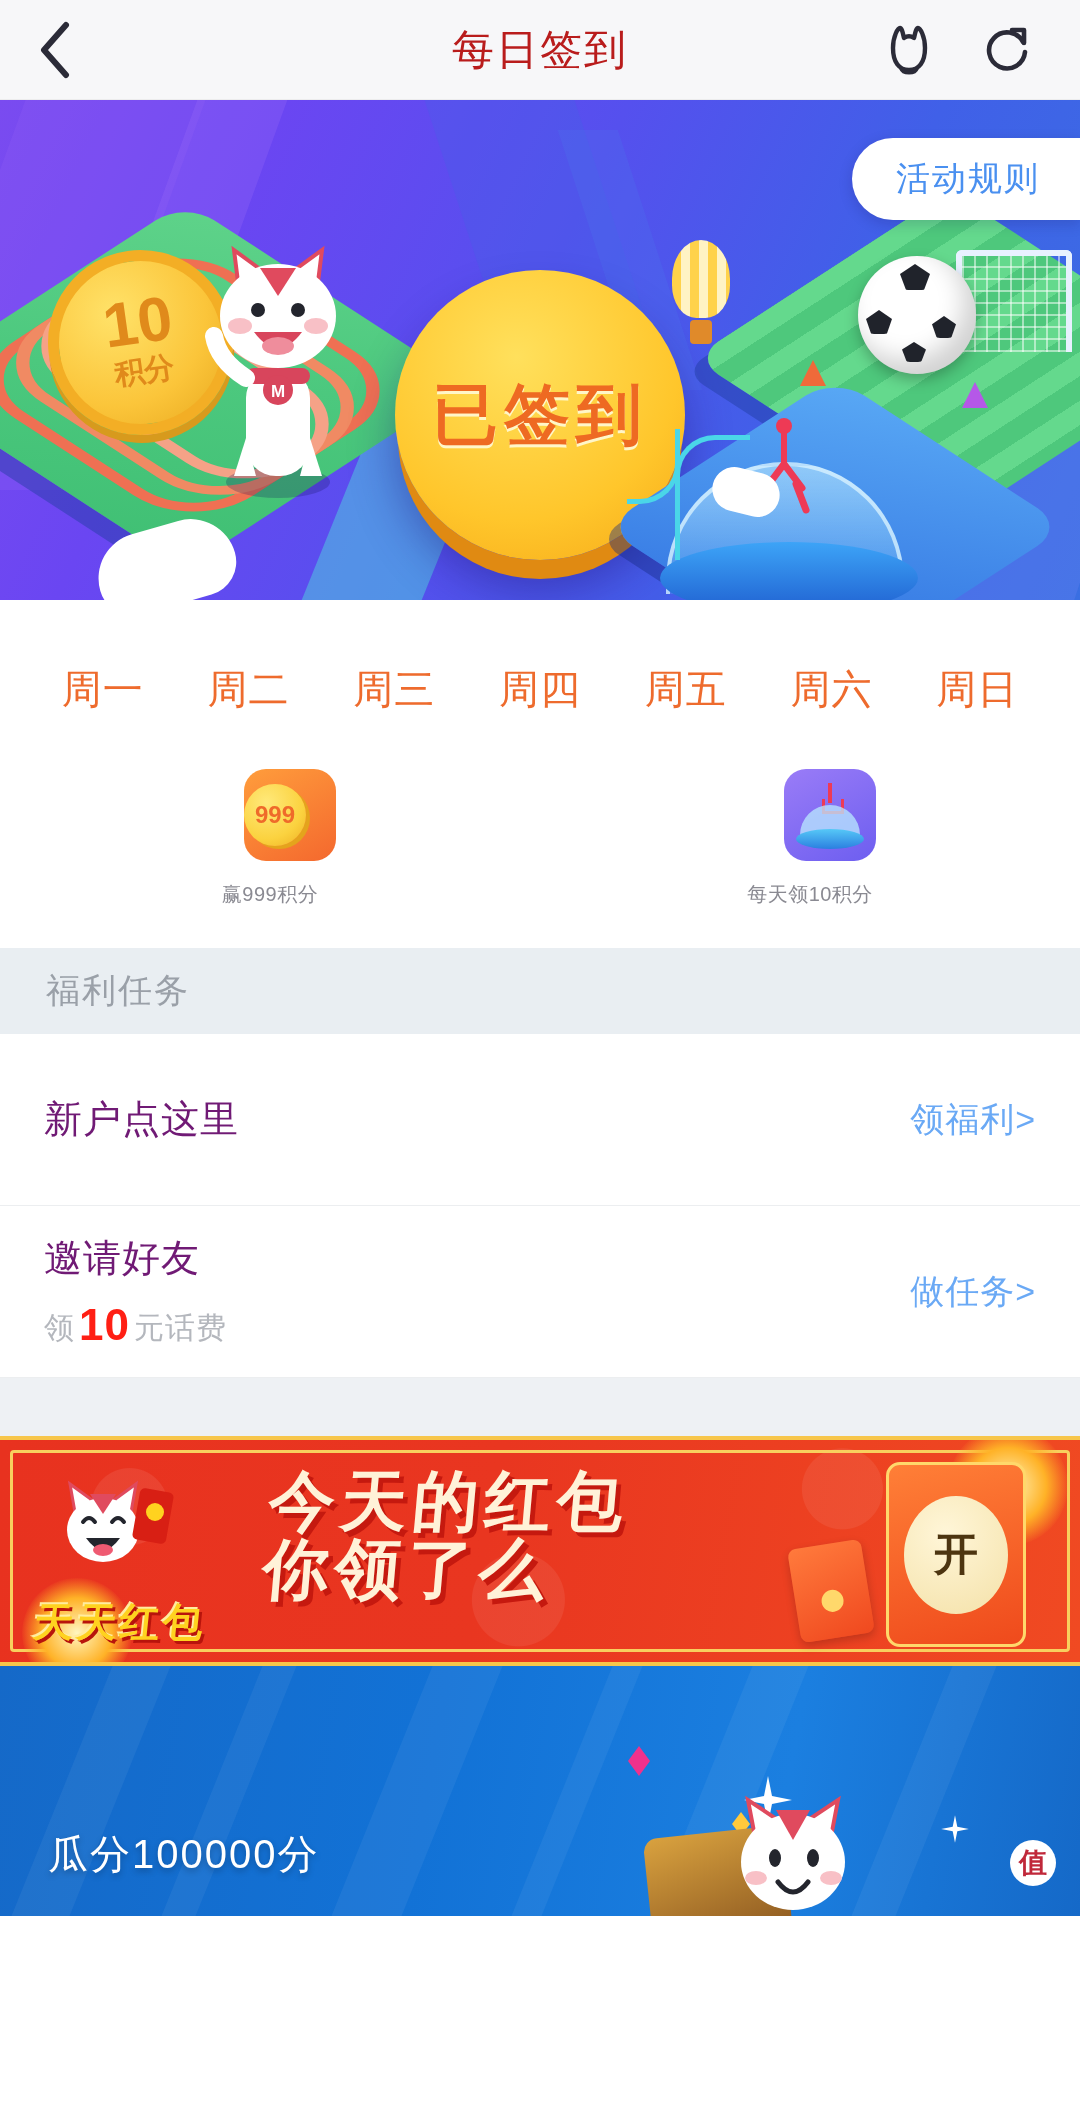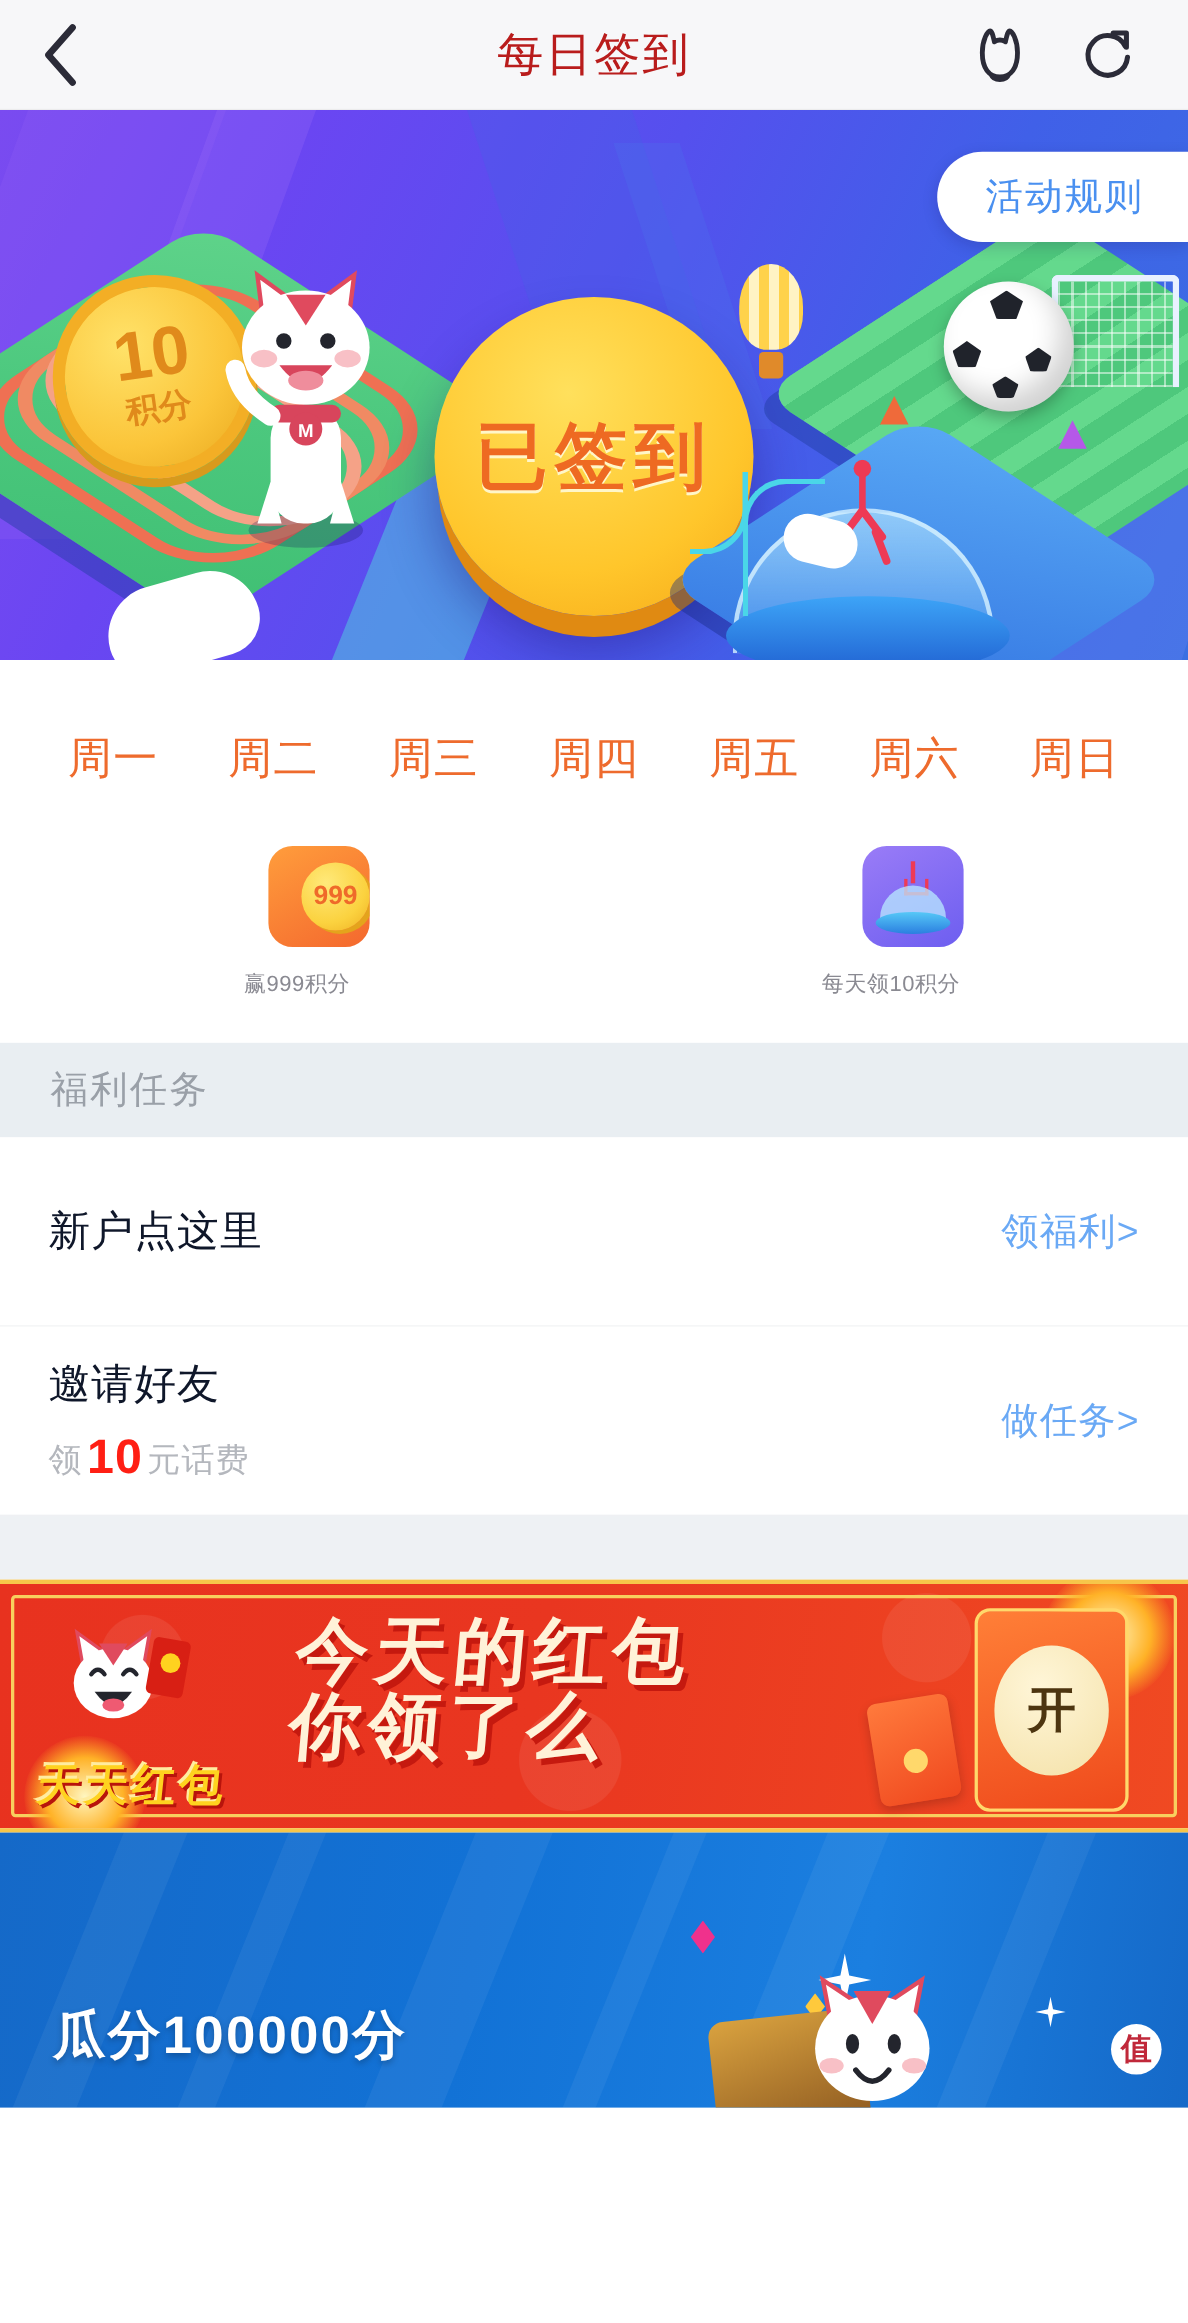--- a/index.html
+++ b/index.html
@@ -110,21 +110,21 @@
   }
   .wd{
     flex:1;text-align:center;font-size:40px;color:#ee6b2d;letter-spacing:1px;
   }
 
   
   .apps{display:flex;background:#fff;padding:52px 0 40px 0;}
   .app{flex:1;display:flex;flex-direction:column;align-items:center;}
   .app-ico{
     width:92px;height:92px;border-radius:22px;position:relative;overflow:hidden;
-    display:flex;align-items:center;justify-content:flex-end;margin-left:40px;
+    display:flex;align-items:center;justify-content:flex-start;margin-left:40px;
   }
   .ico-coin{background:linear-gradient(150deg,#ff9d3c,#f4682e);}
   .ico-coin .c{
     width:62px;height:62px;border-radius:50%;
     background:radial-gradient(circle at 36% 30%,#ffe97a,#fbd23f 62%,#eeae21 100%);
     box-shadow:4px 3px 0 #e4a41c;
     display:flex;align-items:center;justify-content:center;
     font-size:24px;font-weight:bold;color:#ef6a2a;
   }
   .ico-ball{background:linear-gradient(150deg,#77d86e,#18a84b);}
@@ -152,21 +152,21 @@
     background:#e9eef2;height:86px;display:flex;align-items:center;
     padding-left:46px;font-size:34px;color:#9aa0a8;letter-spacing:2px;
   }
 
   
   .task{
     background:#fff;height:172px;display:flex;align-items:center;
     padding:0 44px;border-bottom:1px solid #eceef0;box-sizing:border-box;
   }
   .task-left{flex:1;}
-  .task-title{font-size:38px;color:#0f172a;letter-spacing:1px;}
+  .task-title{font-size:38px;color:#701a75;letter-spacing:1px;}
   .task-sub{font-size:30px;color:#b4b7bd;margin-top:16px;letter-spacing:1px;}
   .task-sub .hi{color:#ff1f14;font-size:44px;font-weight:bold;vertical-align:-2px;padding:0 4px;}
   .task-action{font-size:34px;color:#6aa9f5;letter-spacing:1px;white-space:nowrap;}
 
   .gap{height:58px;background:#eef1f4;}
 
   
   .red-banner{
     position:relative;width:1080px;height:230px;overflow:hidden;
     background:
@@ -215,22 +215,22 @@
     background:radial-gradient(circle,#fff6c0 0%,#ffb227 45%,rgba(255,140,20,0) 72%);}
 
   
   .blue-banner{
     position:relative;width:1080px;height:250px;overflow:hidden;
     background:linear-gradient(100deg,#1569c8 0%,#1272d6 40%,#1b7fe0 72%,#1569c8 100%);
   }
   .bb-diag{position:absolute;top:-40px;height:340px;width:58px;
     background:rgba(255,255,255,.055);transform:skewX(-22deg);}
   .bb-title{
-    position:absolute;left:48px;bottom:34px;font-size:48px;color:#ffffff;
-    font-weight:bold;letter-spacing:2px;text-shadow:0 3px 6px rgba(0,0,0,.25);
+    position:absolute;left:48px;bottom:34px;font-size:40px;color:#ffffff;
+    font-weight:normal;letter-spacing:2px;text-shadow:0 3px 6px rgba(0,0,0,.25);
   }
   .bb-cat{position:absolute;right:196px;bottom:-20px;width:158px;height:150px;}
   .bb-chest{position:absolute;right:292px;bottom:-26px;width:140px;height:110px;
     border-radius:14px 14px 6px 6px;
     background:linear-gradient(165deg,#d9a23f,#8a561f);transform:rotate(-6deg);}
   .star{position:absolute;color:#fff;}
   .gem{position:absolute;width:22px;height:30px;background:#f0318c;
     clip-path:polygon(50% 0,100% 50%,50% 100%,0 50%);}
   .gem.y{background:#ffc93c;}
   .watermark{

